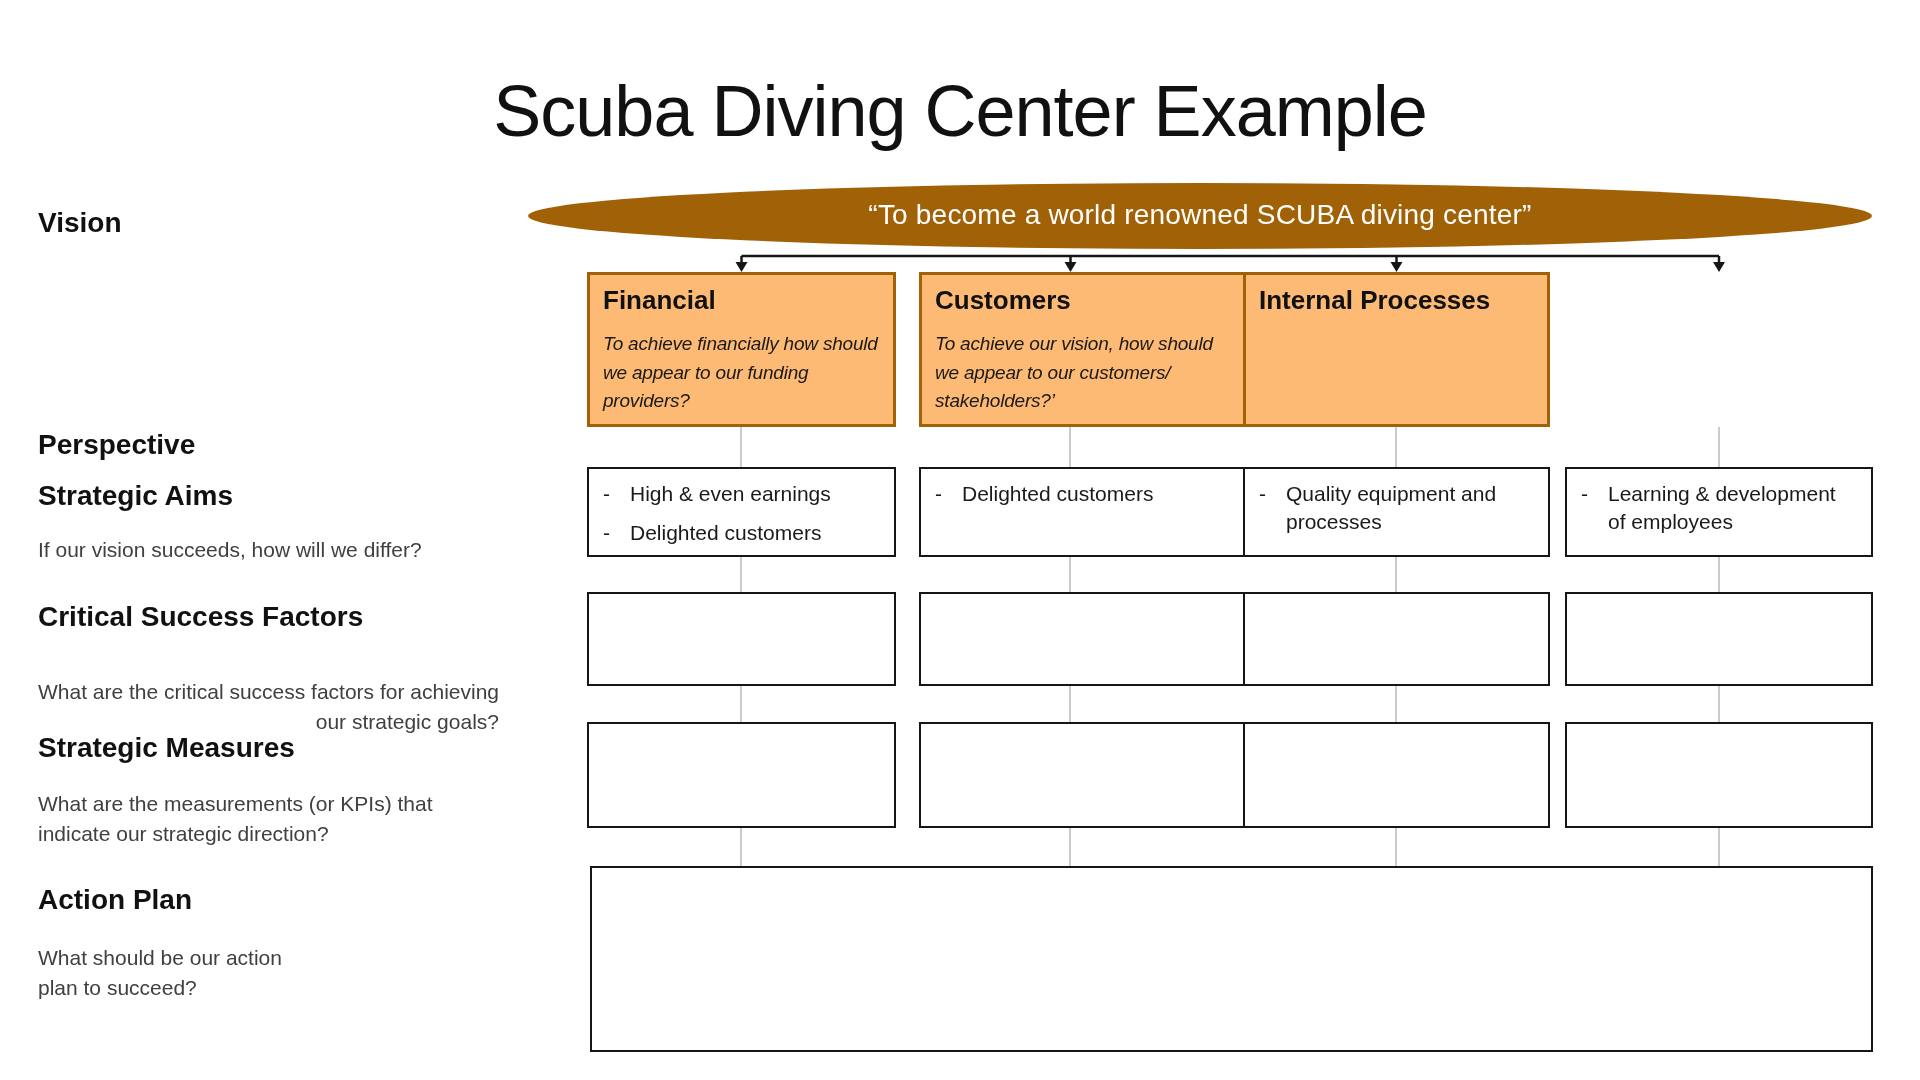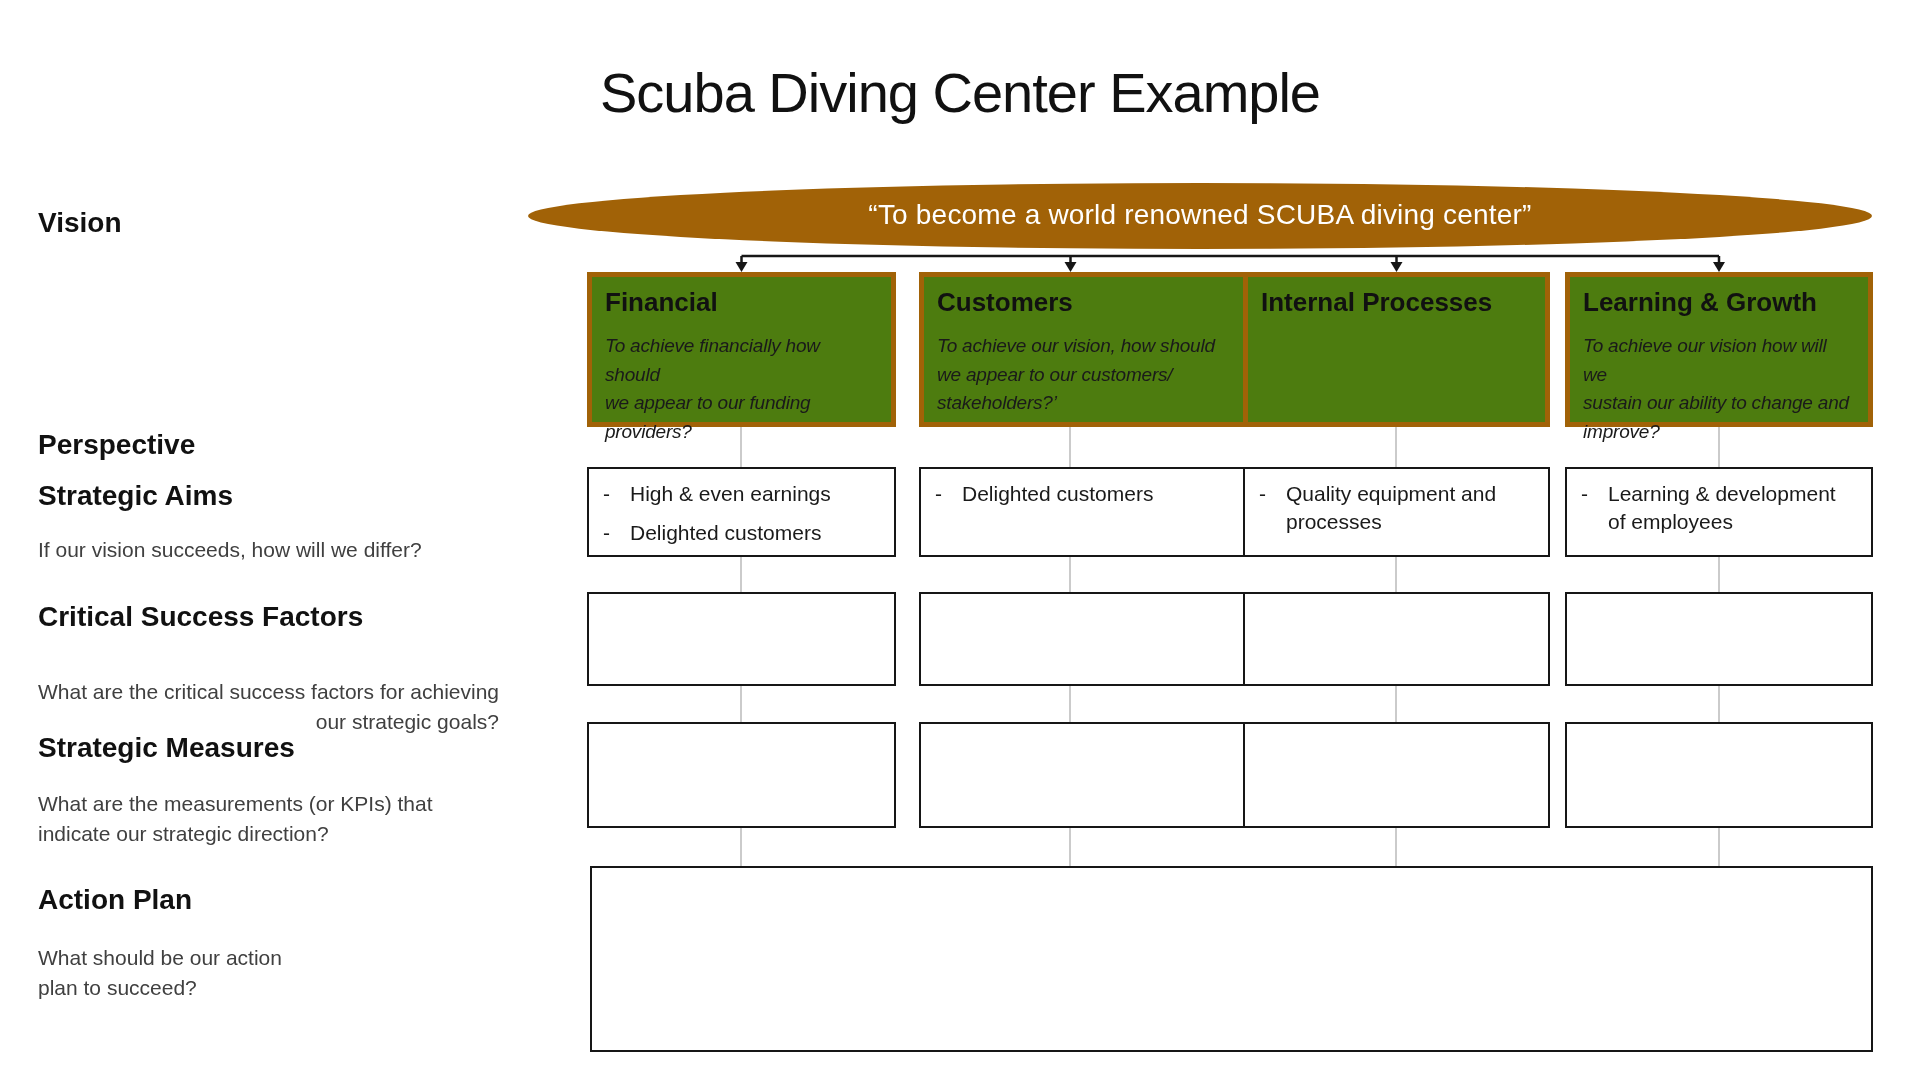--- a/index.html
+++ b/index.html
@@ -3,21 +3,21 @@
 <meta charset="utf-8">
 <style>
   html,body{margin:0;padding:0;background:#ffffff;}
   .canvas{
     position:relative;width:1920px;height:1080px;background:#ffffff;
     font-family:"Liberation Sans",sans-serif;color:#161616;overflow:hidden;
   }
   
   .page-title{
     position:absolute;left:0;top:22px;width:100%;text-align:center;
-    font-size:56px;font-weight:400;letter-spacing:-1px;color:#111;
+    font-size:72px;font-weight:400;letter-spacing:-1px;color:#111;
   }
   
   .rail-label{position:absolute;left:38px;font-size:28px;font-weight:700;color:#111;}
   .rail-question{
     position:absolute;left:38px;font-size:21px;font-weight:400;color:#404040;
     line-height:1.42;white-space:pre-line;max-width:560px;margin-top:9px;
   }
   .vision-label{top:207px;}
   .perspective-label{top:401px;margin-top:28px;}
   .aims-label{top:480px;}
@@ -45,22 +45,22 @@
   .stub.c0{left:740px;} .stub.c1{left:1069px;} .stub.c2{left:1395px;} .stub.c3{left:1718px;}
   .stub.g0{top:427px;height:40px;}
   .stub.g1{top:557px;height:35px;}
   .stub.g2{top:686px;height:36px;}
   .stub.g3{top:828px;height:38px;}
   
   .col0{left:587px;width:309px;} .col1{left:919px;width:352px;}
   .col2{left:1243px;width:307px;} .col3{left:1565px;width:308px;}
   
   .pbox{
-    position:absolute;top:272px;height:155px;background:#4d7c0f;
-    border:5px solid #a16207;box-sizing:border-box;padding:10px 13px;
+    position:absolute;top:272px;height:155px;background:#fdba74;
+    border:3px solid #a16207;box-sizing:border-box;padding:10px 13px;
   }
   .pbox-title{font-size:26px;font-weight:700;color:#111;}
   .pbox-desc{
     margin-top:14px;font-size:19px;font-style:italic;font-weight:400;
     letter-spacing:-0.2px;line-height:1.5;white-space:pre-line;color:#1a1a1a;
   }
   .abox{
     position:absolute;top:467px;height:90px;background:#fff;
     border:2.5px solid #161616;box-sizing:border-box;padding:11px 0 0 14px;
   }
@@ -143,26 +143,20 @@
   </div>
   <div class="pbox col1">
     <div class="pbox-title">Customers</div>
     <div class="pbox-desc">To achieve our vision, how should
 we appear to our customers/
 stakeholders?’</div>
   </div>
   <div class="pbox col2">
     <div class="pbox-title">Internal Processes</div>
   </div>
-  <div class="pbox col3">
-    <div class="pbox-title">Learning &amp; Growth</div>
-    <div class="pbox-desc">To achieve our vision how will we
-sustain our ability to change and
-improve?</div>
-  </div>
 
   <div class="abox col0">
     <div class="aim-item">
       <span class="aim-dash">-</span>
       <span class="aim-text">High &amp; even earnings</span>
     </div>
     <div class="aim-item">
       <span class="aim-dash">-</span>
       <span class="aim-text">Delighted customers</span>
     </div>

